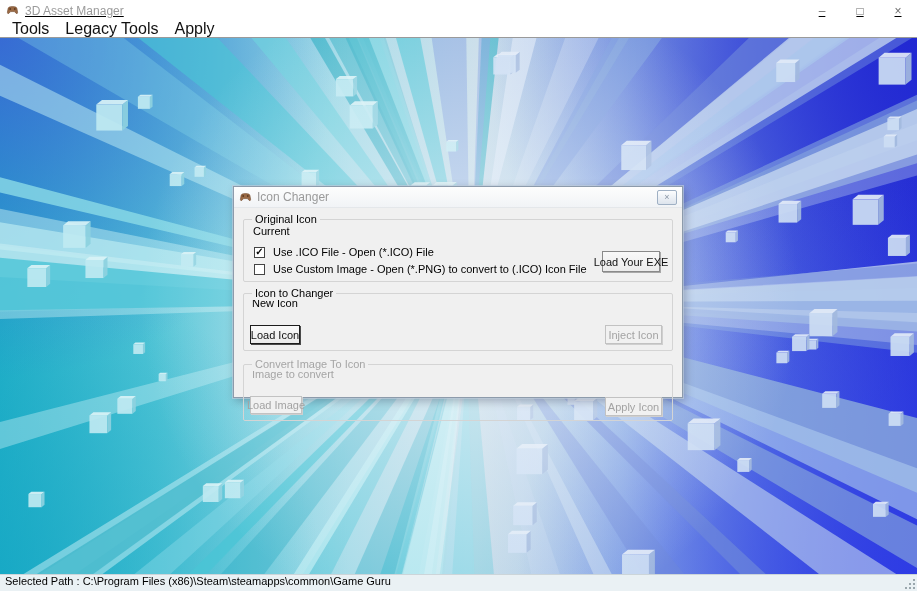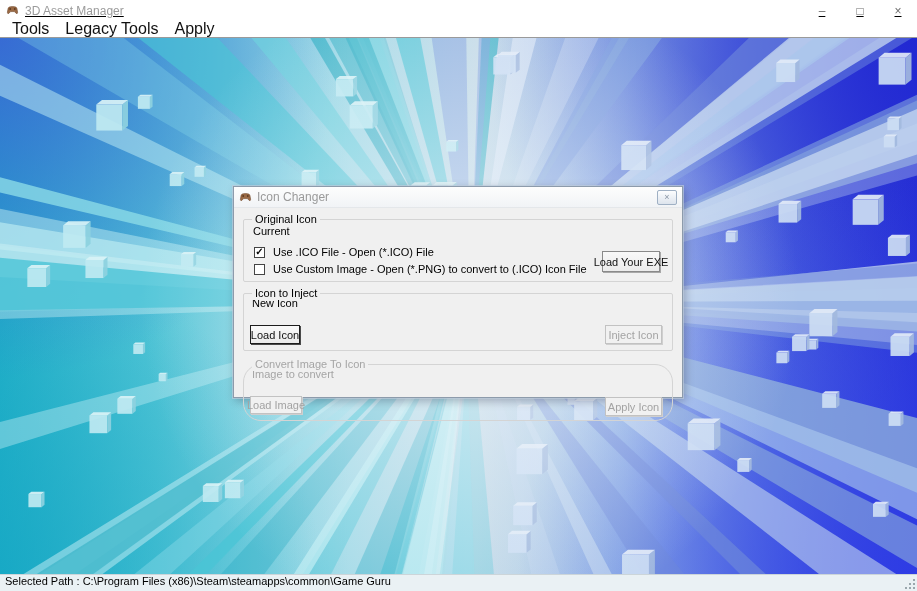--- a/index.html
+++ b/index.html
@@ -45,21 +45,21 @@
   .current-label { margin:2px 0 0 1px; }
   .cb-row { display:flex; align-items:center; margin-left:2px; cursor:default; }
   .cb-row.first { margin-top:9px; }
   .cb-row.second { margin-top:5px; }
   .cb-box { width:11px; height:11px; border:1px solid #444; background:#fff; margin-right:8px;
             display:inline-flex; align-items:center; justify-content:center;
             font-size:10px; font-weight:bold; color:#000; line-height:1; flex:0 0 auto; }
   .cb-label { font-size:11px; color:#000; white-space:nowrap; }
 
   .grp-inject { margin-top:11px; height:58px; }
-  .grp-convert { margin-top:13px; height:57px;border-radius:18px; }
+  .grp-convert { margin-top:13px; height:57px; }
   .grp-convert .legend, .grp-convert .g-label { color:#a5a5a5; }
 
   .btn { position:absolute; font-family:"Liberation Sans", sans-serif; font-size:11px; color:#111;
          background:linear-gradient(#f9f9f9,#ebebeb); border:1px solid #8a8a8a;
          box-shadow:1px 1px 0 rgba(110,110,110,.55); display:flex; align-items:center;
          justify-content:center; cursor:default; white-space:nowrap; }
   .btn.focused { border:1px solid #1d1d1d; box-shadow:1px 1px 0 #4a4a4a; }
   .btn.disabled { color:#a3a3a3; border-color:#c2c2c2; background:#f1f1f1;
                   box-shadow:1px 1px 0 #cfcfcf; }
 
@@ -513,21 +513,21 @@
             <span class="cb-label">Use .ICO File - Open (*.ICO) File</span>
           </div>
           <div class="cb-row second">
             <span class="cb-box"></span>
             <span class="cb-label">Use Custom Image - Open (*.PNG) to convert to (.ICO) Icon File</span>
           </div>
           <div class="btn btn-load-exe">Load Your EXE</div>
         </div>
 
         <div class="groupbox grp-inject">
-          <span class="legend">Icon to Inject</span>
+          <span class="legend">Icon to Changer</span>
           <div class="g-label">New Icon</div>
           <div class="btn focused btn-load-icon">Load Icon</div>
           <div class="btn disabled btn-inject">Inject Icon</div>
         </div>
 
         <div class="groupbox grp-convert">
           <span class="legend">Convert Image To Icon</span>
           <div class="g-label">Image to convert</div>
           <div class="btn disabled btn-load-image">Load Image</div>
           <div class="btn disabled btn-apply">Apply Icon</div>

